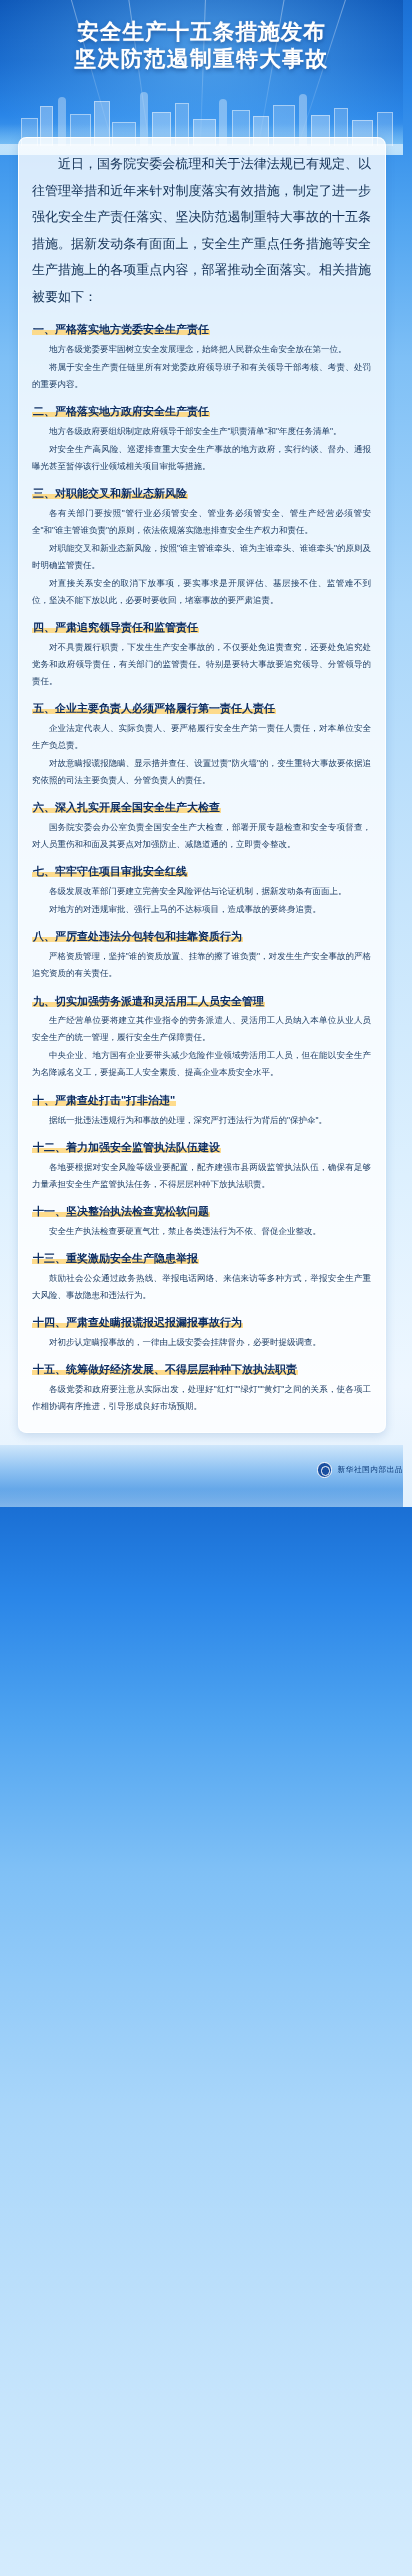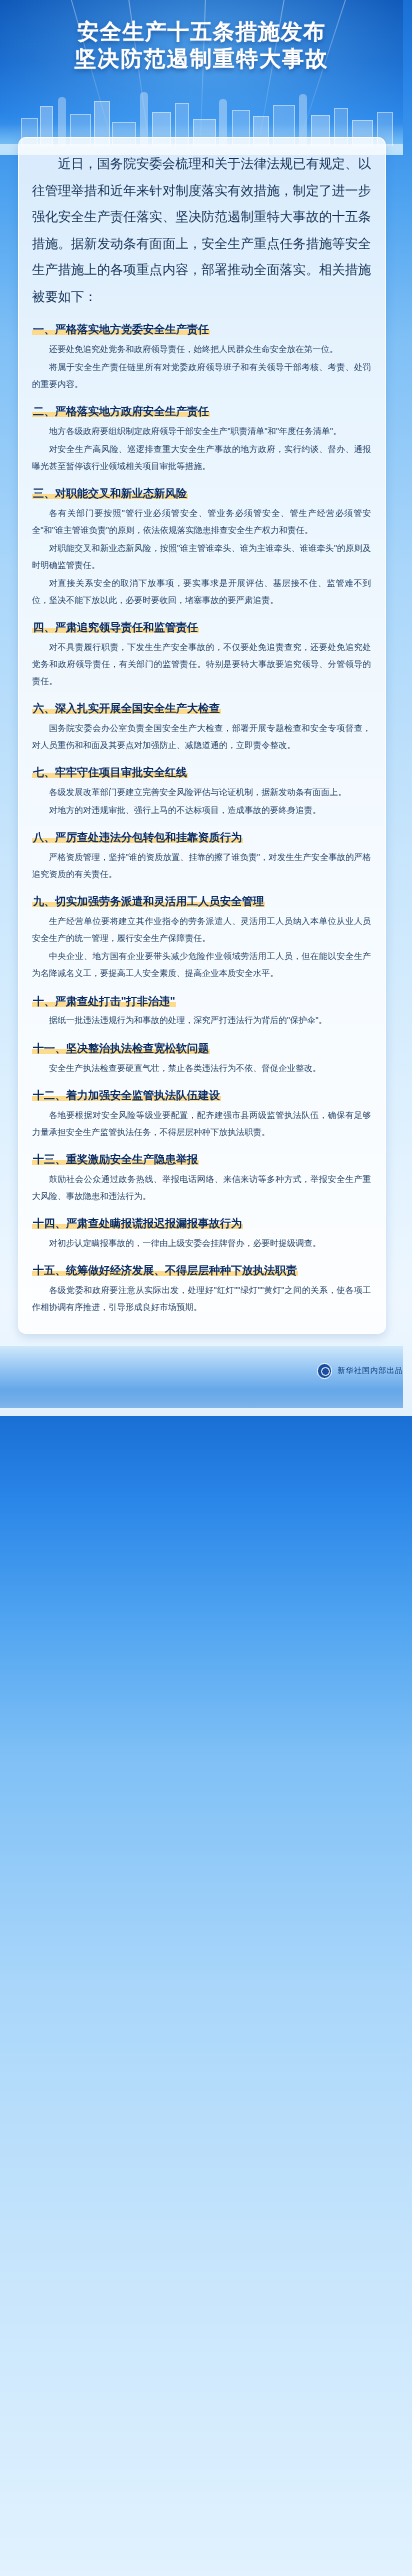--- a/index.html
+++ b/index.html
@@ -7,21 +7,21 @@
   body {
     width: 412px;
     font-family: "Liberation Sans", "DejaVu Sans", sans-serif;
     background: linear-gradient(180deg, #1a6fd4 0%, #2a86e8 6%, #4ea3f0 14%, #7fc0f6 24%, #a9d6fa 40%, #c7e5fc 60%, #ddf0fe 78%, #eef7ff 92%, #e3f1fd 100%);
     color: #14335c;
   }
   .page {
     width: 403px;
     position: relative;
     overflow: hidden;
-    padding-bottom: 8px;
+    padding-bottom: 0;
   }
 
   
   .header {
     position: relative;
     height: 155px;
     background: linear-gradient(180deg, #0d57b8 0%, #1668cc 40%, #2a86e8 75%, #5aaaf0 100%);
     overflow: hidden;
   }
   .header .glow {
@@ -216,39 +216,44 @@
       <div class="bld dark" style="left:377px; width:15.5px; height:34px;"></div>
       <div class="road"></div>
     </div>
   </div>
 
   <div class="content-wrap">
     <p class="intro">近日，国务院安委会梳理和关于法律法规已有规定、以往管理举措和近年来针对制度落实有效措施，制定了进一步强化安全生产责任落实、坚决防范遏制重特大事故的十五条措施。据新发动条有面面上，安全生产重点任务措施等安全生产措施上的各项重点内容，部署推动全面落实。相关措施被要如下：</p>
     <div id="sections">
         <div class="sec">
           <div class="sec-head"><span class="hl">一、严格落实地方党委安全生产责任</span></div>
-          <p class="para">还要处免追究处党务和政府领导责任，始终把人民群众生命安全放在第一位。</p>
+          <p class="para">地方各级党委要牢固树立安全发展理念，始终把人民群众生命安全放在第一位。</p>
           <p class="para">将属于安全生产责任链里所有对党委政府领导班子和有关领导干部考核、考责、处罚的重要内容。</p>
         </div>
         <div class="sec">
           <div class="sec-head"><span class="hl">二、严格落实地方政府安全生产责任</span></div>
           <p class="para">地方各级政府要组织制定政府领导干部安全生产"职责清单"和"年度任务清单"。</p>
           <p class="para">对安全生产高风险、巡逻排查重大安全生产事故的地方政府，实行约谈、督办、通报曝光甚至暂停该行业领域相关项目审批等措施。</p>
         </div>
         <div class="sec">
           <div class="sec-head"><span class="hl">三、对职能交叉和新业态新风险</span></div>
           <p class="para">各有关部门要按照"管行业必须管安全、管业务必须管安全、管生产经营必须管安全"和"谁主管谁负责"的原则，依法依规落实隐患排查安全生产权力和责任。</p>
           <p class="para">对职能交叉和新业态新风险，按照"谁主管谁牵头、谁为主谁牵头、谁谁牵头"的原则及时明确监管责任。</p>
           <p class="para">对直接关系安全的取消下放事项，要实事求是开展评估、基层接不住、监管难不到位，坚决不能下放以此，必要时要收回，堵塞事故的要严肃追责。</p>
         </div>
         <div class="sec">
           <div class="sec-head"><span class="hl">四、严肃追究领导责任和监管责任</span></div>
           <p class="para">对不具责履行职责，下发生生产安全事故的，不仅要处免追责查究，还要处免追究处党务和政府领导责任，有关部门的监管责任。特别是要特大事故要追究领导、分管领导的责任。</p>
         </div>
         <div class="sec">
+          <div class="sec-head"><span class="hl">五、企业主要负责人必须严格履行第一责任人责任</span></div>
+          <p class="para">企业法定代表人、实际负责人、要严格履行安全生产第一责任人责任，对本单位安全生产负总责。</p>
+          <p class="para">对故意瞒报谎报隐瞒、显示措并查任、设置过责"防火墙"的，变生重特大事故要依据追究依照的司法主要负责人、分管负责人的责任。</p>
+        </div>
+        <div class="sec">
           <div class="sec-head"><span class="hl">六、深入扎实开展全国安全生产大检查</span></div>
           <p class="para">国务院安委会办公室负责全国安全生产大检查，部署开展专题检查和安全专项督查，对人员重伤和和面及其要点对加强防止、减隐道通的，立即责令整改。</p>
         </div>
         <div class="sec">
           <div class="sec-head"><span class="hl">七、牢牢守住项目审批安全红线</span></div>
           <p class="para">各级发展改革部门要建立完善安全风险评估与论证机制，据新发动条有面面上。</p>
           <p class="para">对地方的对违规审批、强行上马的不达标项目，造成事故的要终身追责。</p>
         </div>
         <div class="sec">
           <div class="sec-head"><span class="hl">八、严厉查处违法分包转包和挂靠资质行为</span></div>
@@ -257,26 +262,26 @@
         <div class="sec">
           <div class="sec-head"><span class="hl">九、切实加强劳务派遣和灵活用工人员安全管理</span></div>
           <p class="para">生产经营单位要将建立其作业指令的劳务派遣人、灵活用工人员纳入本单位从业人员安全生产的统一管理，履行安全生产保障责任。</p>
           <p class="para">中央企业、地方国有企业要带头减少危险作业领域劳活用工人员，但在能以安全生产为名降减名义工，要提高工人安全素质、提高企业本质安全水平。</p>
         </div>
         <div class="sec">
           <div class="sec-head"><span class="hl">十、严肃查处打击"打非治违"</span></div>
           <p class="para">据纸一批违法违规行为和事故的处理，深究严打违法行为背后的"保护伞"。</p>
         </div>
         <div class="sec">
+          <div class="sec-head"><span class="hl">十二、着力加强安全监管执法队伍建设</span></div>
+          <p class="para">各地要根据对安全风险等级业要配置，配齐建强市县两级监管执法队伍，确保有足够力量承担安全生产监管执法任务，不得层层种种下放执法职责。</p>
+        </div>
+        <div class="sec">
           <div class="sec-head"><span class="hl">十一、坚决整治执法检查宽松软问题</span></div>
           <p class="para">安全生产执法检查要硬直气壮，禁止各类违法行为不依、督促企业整改。</p>
-        </div>
-        <div class="sec">
-          <div class="sec-head"><span class="hl">十二、着力加强安全监管执法队伍建设</span></div>
-          <p class="para">各地要根据对安全风险等级业要配置，配齐建强市县两级监管执法队伍，确保有足够力量承担安全生产监管执法任务，不得层层种种下放执法职责。</p>
         </div>
         <div class="sec">
           <div class="sec-head"><span class="hl">十三、重奖激励安全生产隐患举报</span></div>
           <p class="para">鼓励社会公众通过政务热线、举报电话网络、来信来访等多种方式，举报安全生产重大风险、事故隐患和违法行为。</p>
         </div>
         <div class="sec">
           <div class="sec-head"><span class="hl">十四、严肃查处瞒报谎报迟报漏报事故行为</span></div>
           <p class="para">对初步认定瞒报事故的，一律由上级安委会挂牌督办，必要时提级调查。</p>
         </div>
         <div class="sec">

